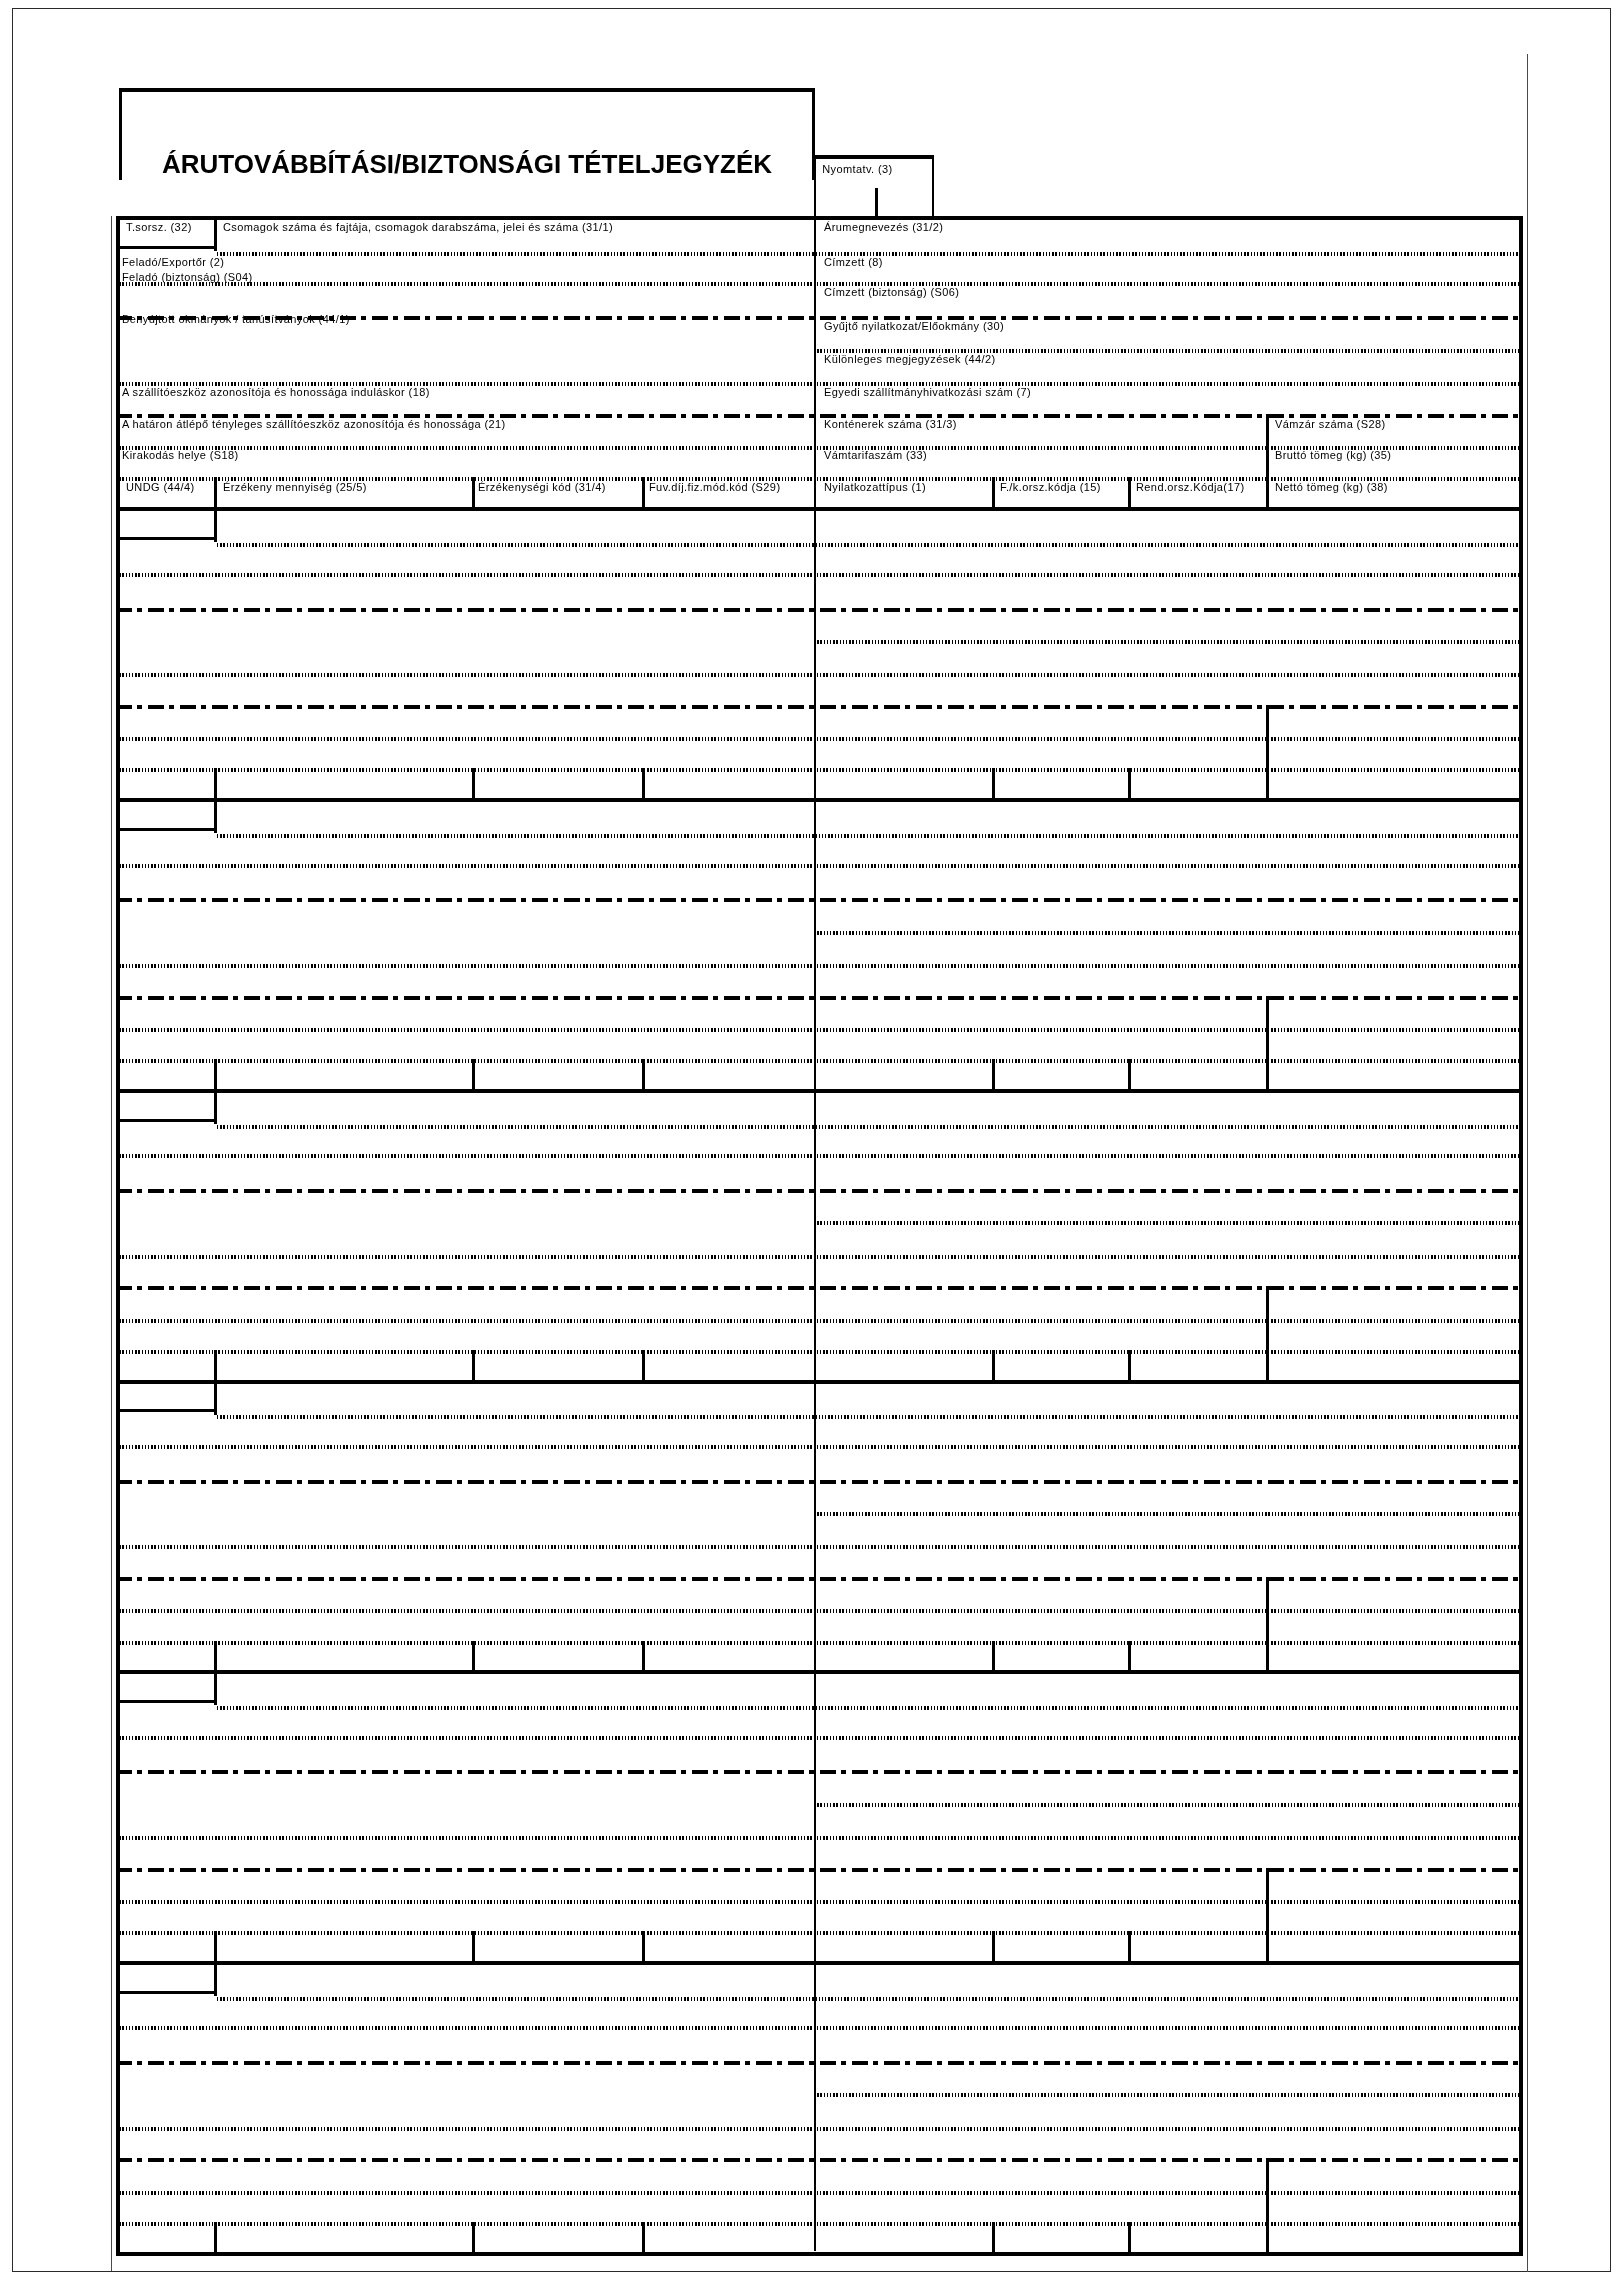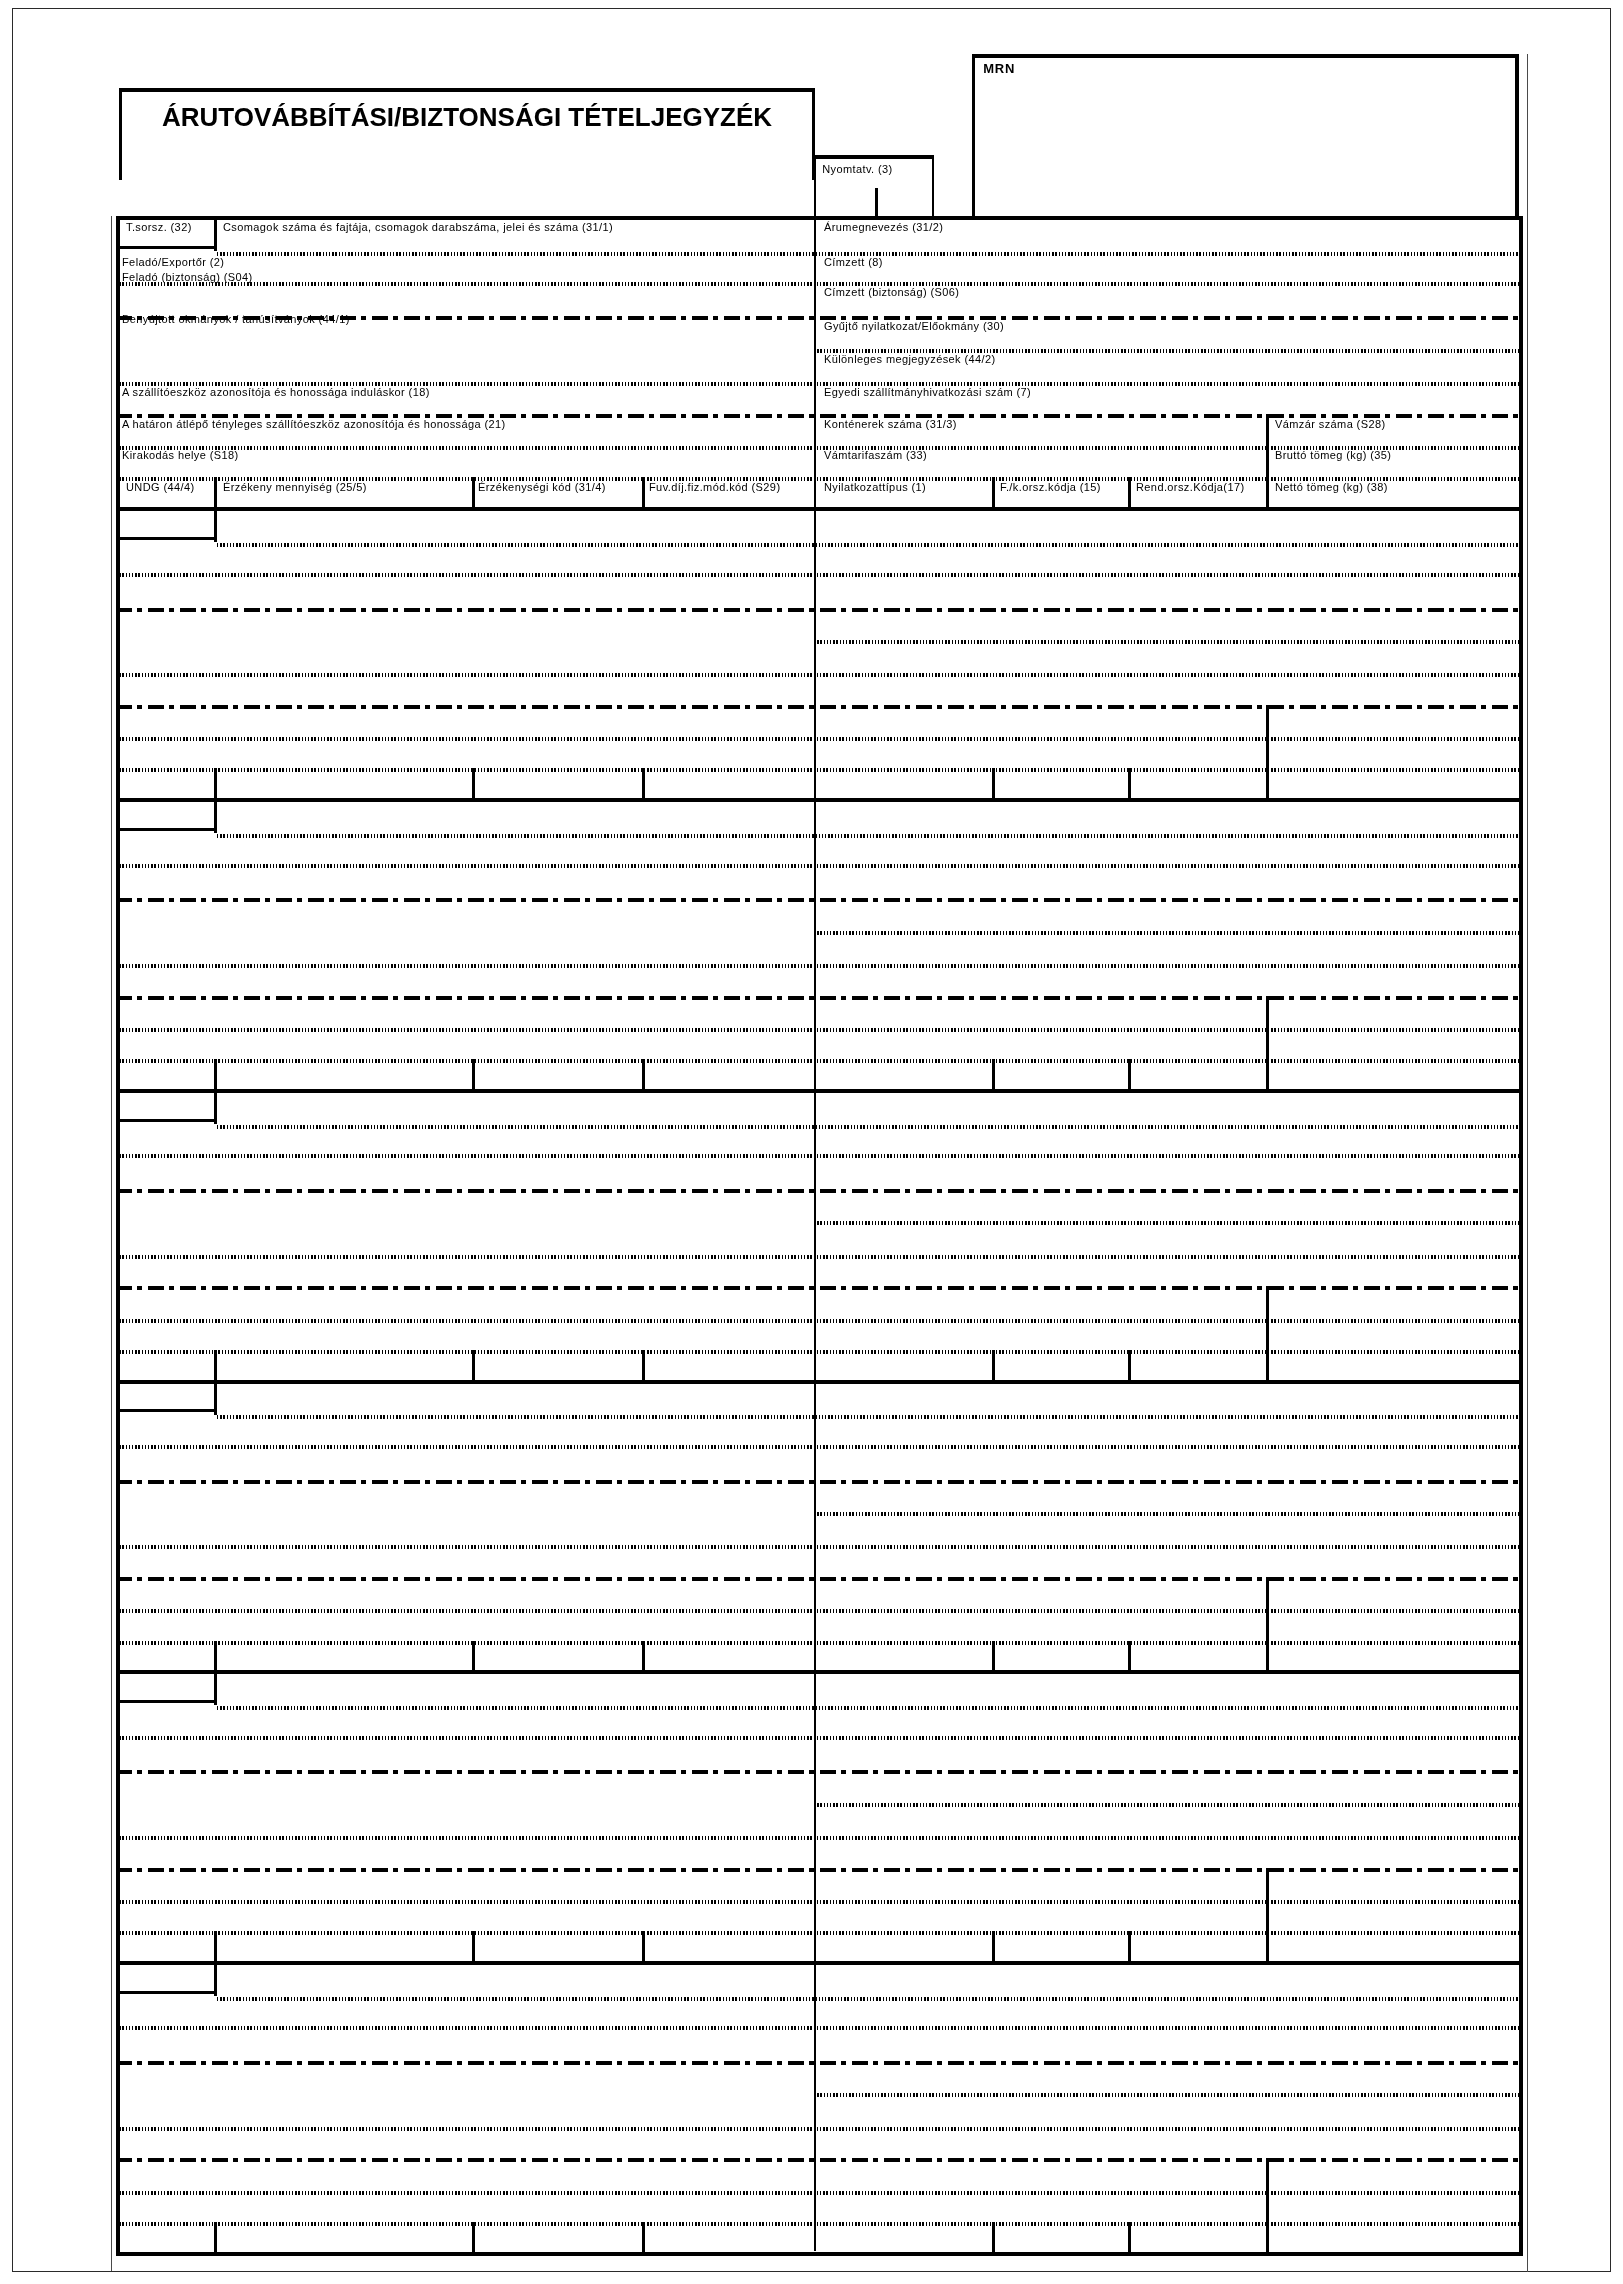--- a/index.html
+++ b/index.html
@@ -15,21 +15,21 @@
     position:absolute;left:12.4px;top:8.3px;width:1597px;height:2262px;
     border:1.4px solid #2a2a2a;
   }
   
   .shadow-line{position:absolute;background:#4a4a4a;}
   
   #title-box{
     position:absolute;left:119px;top:88px;width:696px;height:92px;
     border-top:4.1px solid #000;border-left:3.5px solid #000;border-right:3.5px solid #000;
     box-sizing:border-box;
-    display:flex;align-items:flex-start;justify-content:center;
+    display:flex;align-items:flex-end;justify-content:center;
   }
   #title-box .title{
     font-size:26px;font-weight:bold;letter-spacing:0px;white-space:nowrap;
     padding-top:9.7px;
   }
   #nyomtatv-box{
     position:absolute;left:814px;top:155px;width:120px;height:61px;
     border-top:4.1px solid #000;border-left:2.8px solid #000;border-right:2.8px solid #000;
     box-sizing:border-box;
   }
@@ -70,23 +70,20 @@
 
   <div id="title-box">
     <div class="title">ÁRUTOVÁBBÍTÁSI/BIZTONSÁGI TÉTELJEGYZÉK</div>
   </div>
 
   <div id="nyomtatv-box">
     <span class="lbl">Nyomtatv. (3)</span>
     <div id="nyomtatv-divider"></div>
   </div>
 
-  <div id="mrn-box">
-    <span class="mrn">MRN</span>
-  </div>
 
   <div id="lines">
       <div class="hl-thick" style="left: 116px; top: 216px; width: 1407px; height: 3.5px;"></div>
       <div class="vl" style="left: 214px; top: 216px; width: 2.8px; height: 35px;"></div>
       <div class="hl-thick" style="left: 116px; top: 246px; width: 101px; height: 2.8px;"></div>
       <div class="hl-dot" style="left: 217px; top: 252px; width: 1302px;"></div>
       <div class="hl-dot" style="left: 116px; top: 282px; width: 1403px;"></div>
       <div class="hl-dot" style="left: 116px; top: 382px; width: 1403px;"></div>
       <div class="hl-dot" style="left: 116px; top: 446px; width: 1403px;"></div>
       <div class="hl-dot" style="left: 116px; top: 477px; width: 1403px;"></div>

